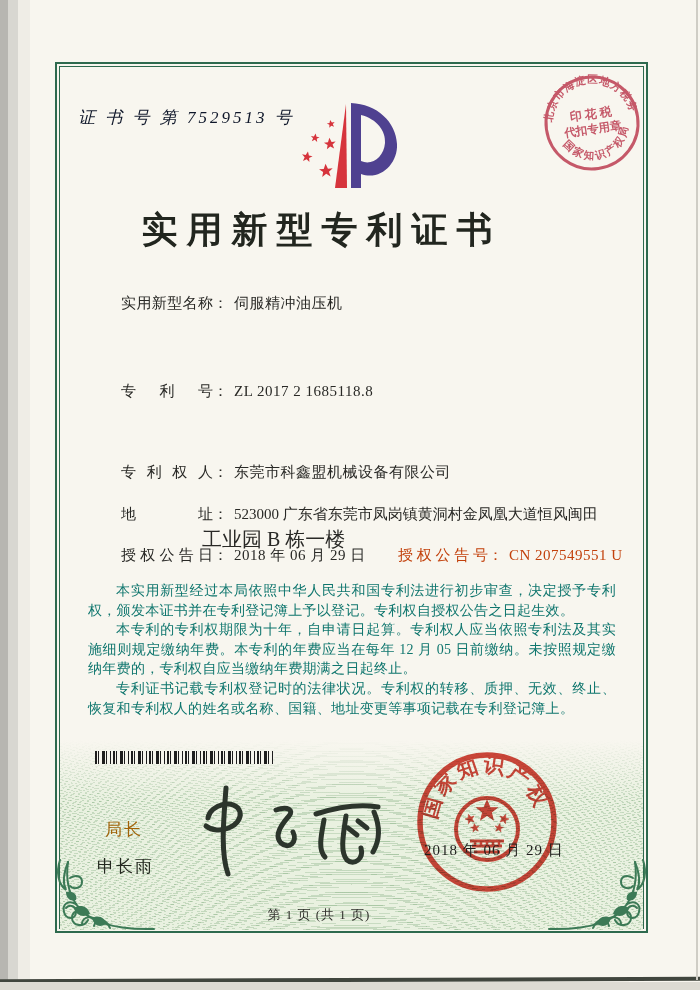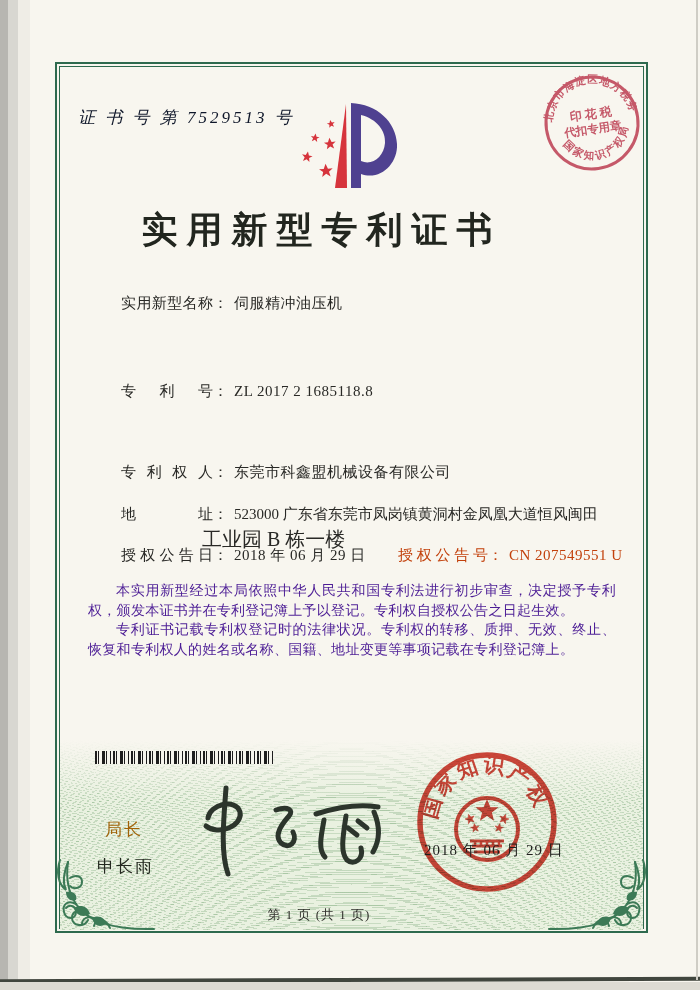--- a/index.html
+++ b/index.html
@@ -41,21 +41,21 @@
 
   .field-row { position:absolute; left:88px; font-size:15px; color:#29292六; color:#292926; white-space:nowrap;margin-left:33px; }
   .field-label { display:inline-block; width:92px; text-align:justify; text-align-last:justify; vertical-align:top; }
   .field-colon { display:inline-block; margin-right:6px; }
   .field-value { display:inline-block; letter-spacing:.5px; }
   .addr2 { position:absolute; left:186px; top:526px; font-size:20px; color:#292926;margin-left:16px; }
   .grant-no { position:absolute; left:398px; top:546px; font-size:15px; color:#c2410c; white-space:nowrap; }
   .grant-no .field-label { width:90px; }
 
   .paras { position:absolute; left:88px; top:581px; width:528px; }
-  .paras p { font-size:14px; line-height:19.6px; text-indent:2em; color:#4c1d95;
+  .paras p { font-size:14px; line-height:19.6px; text-indent:2em; color:#0f766e;
     text-align:justify; letter-spacing:.3px; }
 
   .barcode { position:absolute; left:95px; top:751px; width:178px; height:13px; z-index:4;
     background:repeating-linear-gradient(90deg,
       #1d1d1d 0 2px, #f5f4ec 2px 3px, #1d1d1d 3px 4px, #f5f4ec 4px 7px,
       #1d1d1d 7px 10px, #f5f4ec 10px 11px, #1d1d1d 11px 12px, #f5f4ec 12px 15px,
       #1d1d1d 15px 16px, #f5f4ec 16px 18px); }
 
   .signer-title { position:absolute; left:97px; top:818px; font-size:17px; color:#a16207; z-index:4; letter-spacing:2px;margin-left:8px;}
   .signer-name  { position:absolute; left:97px; top:855px; font-size:17px; color:#23281f; z-index:4; letter-spacing:2px;}
@@ -156,20 +156,21 @@
   <div class="addr2">工业园 B 栋一楼</div>
   <div class="field-row" style="top:546px">
     <span class="field-label">授权公告日</span><span class="field-colon">：</span><span class="field-value">2018 年 06 月 29 日</span>
   </div>
   <div class="grant-no">
     <span class="field-label">授权公告号</span><span class="field-colon">：</span><span class="field-value">CN 207549551 U</span>
   </div>
 
   <div class="paras">
     <p>本实用新型经过本局依照中华人民共和国专利法进行初步审查，决定授予专利权，颁发本证书并在专利登记簿上予以登记。专利权自授权公告之日起生效。</p>
+    <p>本专利的专利权期限为十年，自申请日起算。专利权人应当依照专利法及其实施细则规定缴纳年费。本专利的年费应当在每年 12 月 05 日前缴纳。未按照规定缴纳年费的，专利权自应当缴纳年费期满之日起终止。</p>
     <p>专利证书记载专利权登记时的法律状况。专利权的转移、质押、无效、终止、恢复和专利权人的姓名或名称、国籍、地址变更等事项记载在专利登记簿上。</p>
   </div>
 
   <div class="barcode"></div>
 
   <div class="signer-title">局长</div>
   <div class="signer-name">申长雨</div>
 
   <svg class="signature" viewBox="0 0 200 112">
     <g fill="none" stroke="#2c352c" stroke-width="5" stroke-linecap="round" stroke-linejoin="round">

